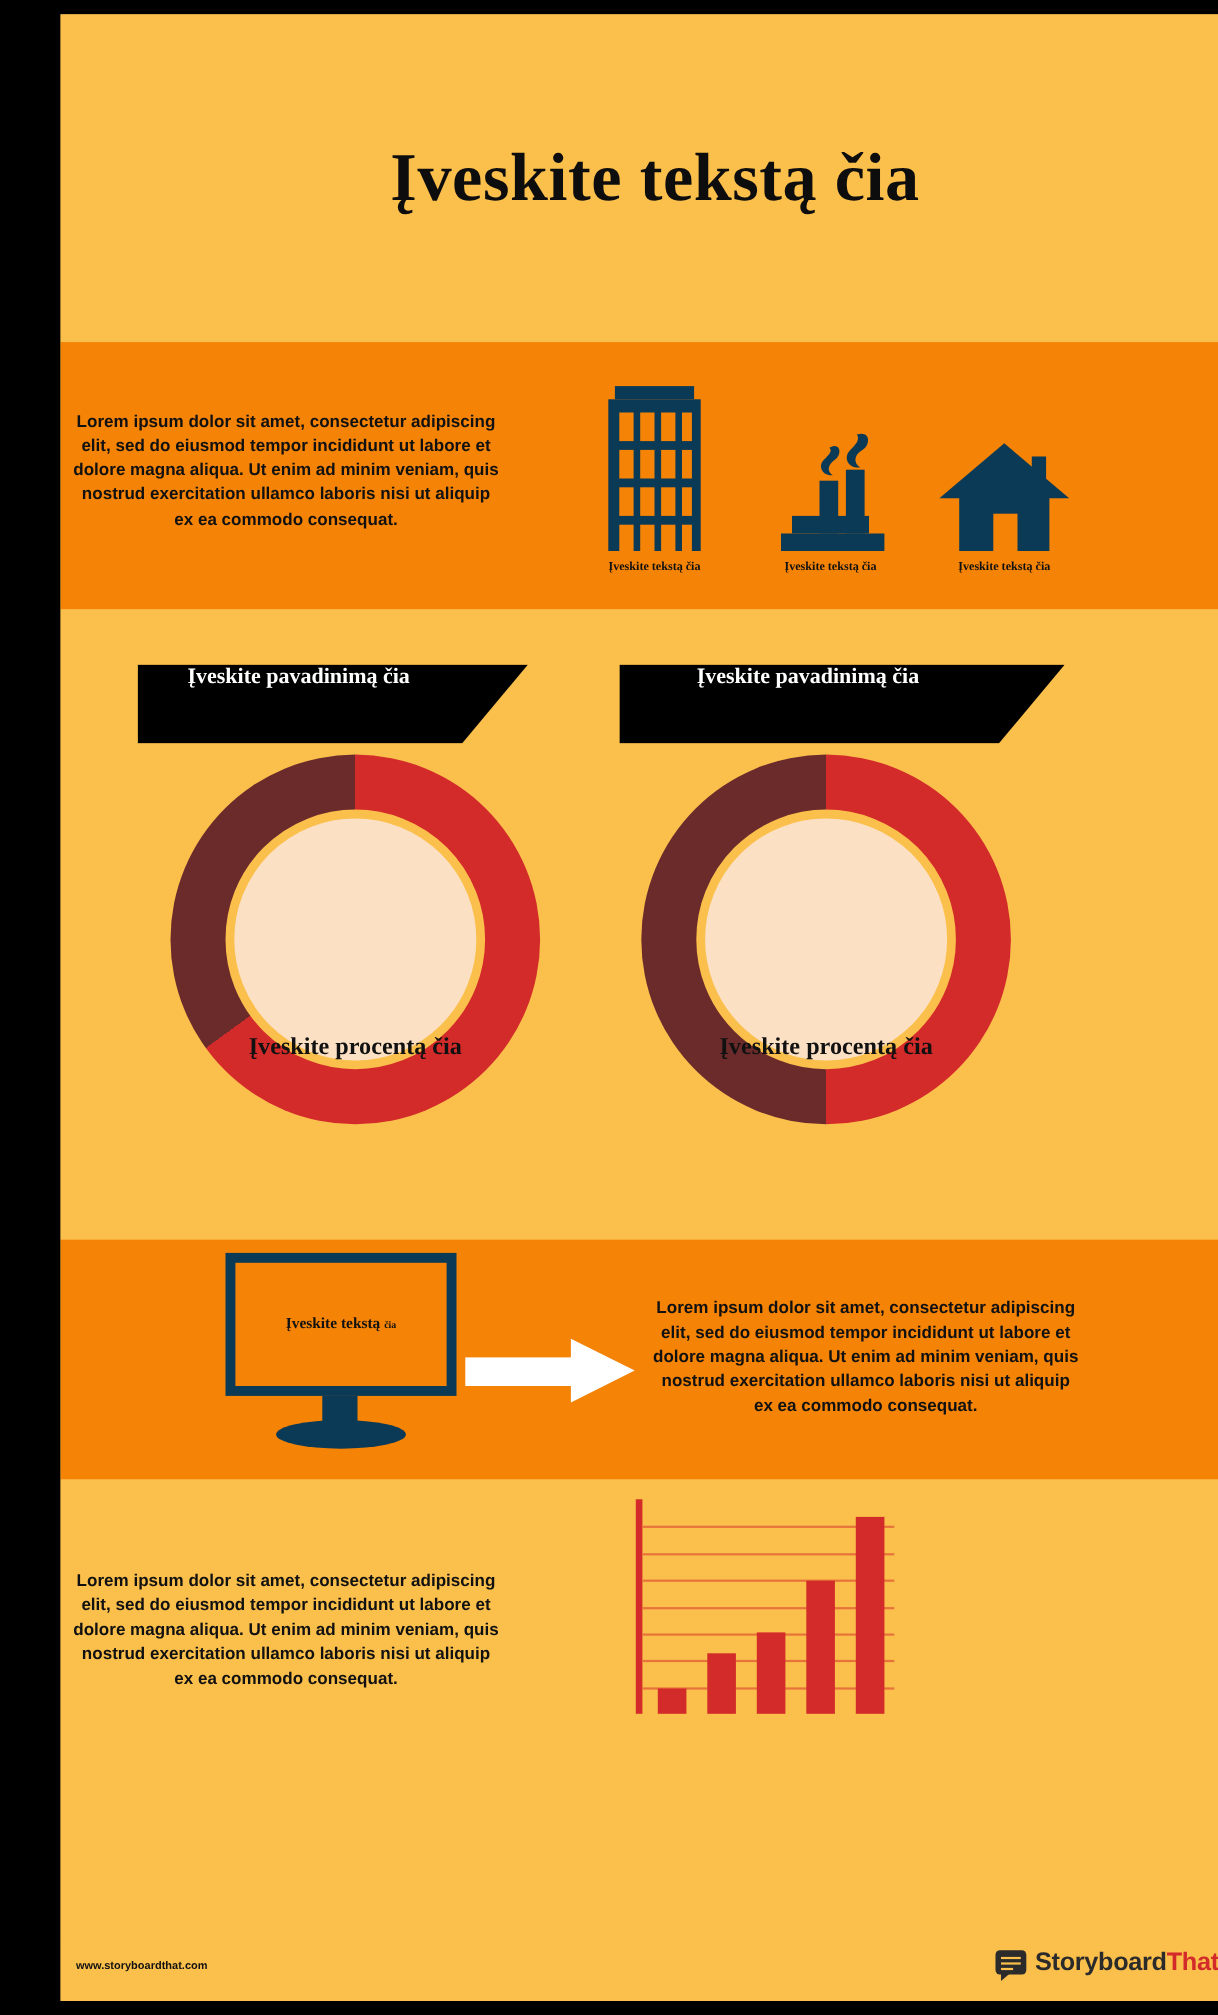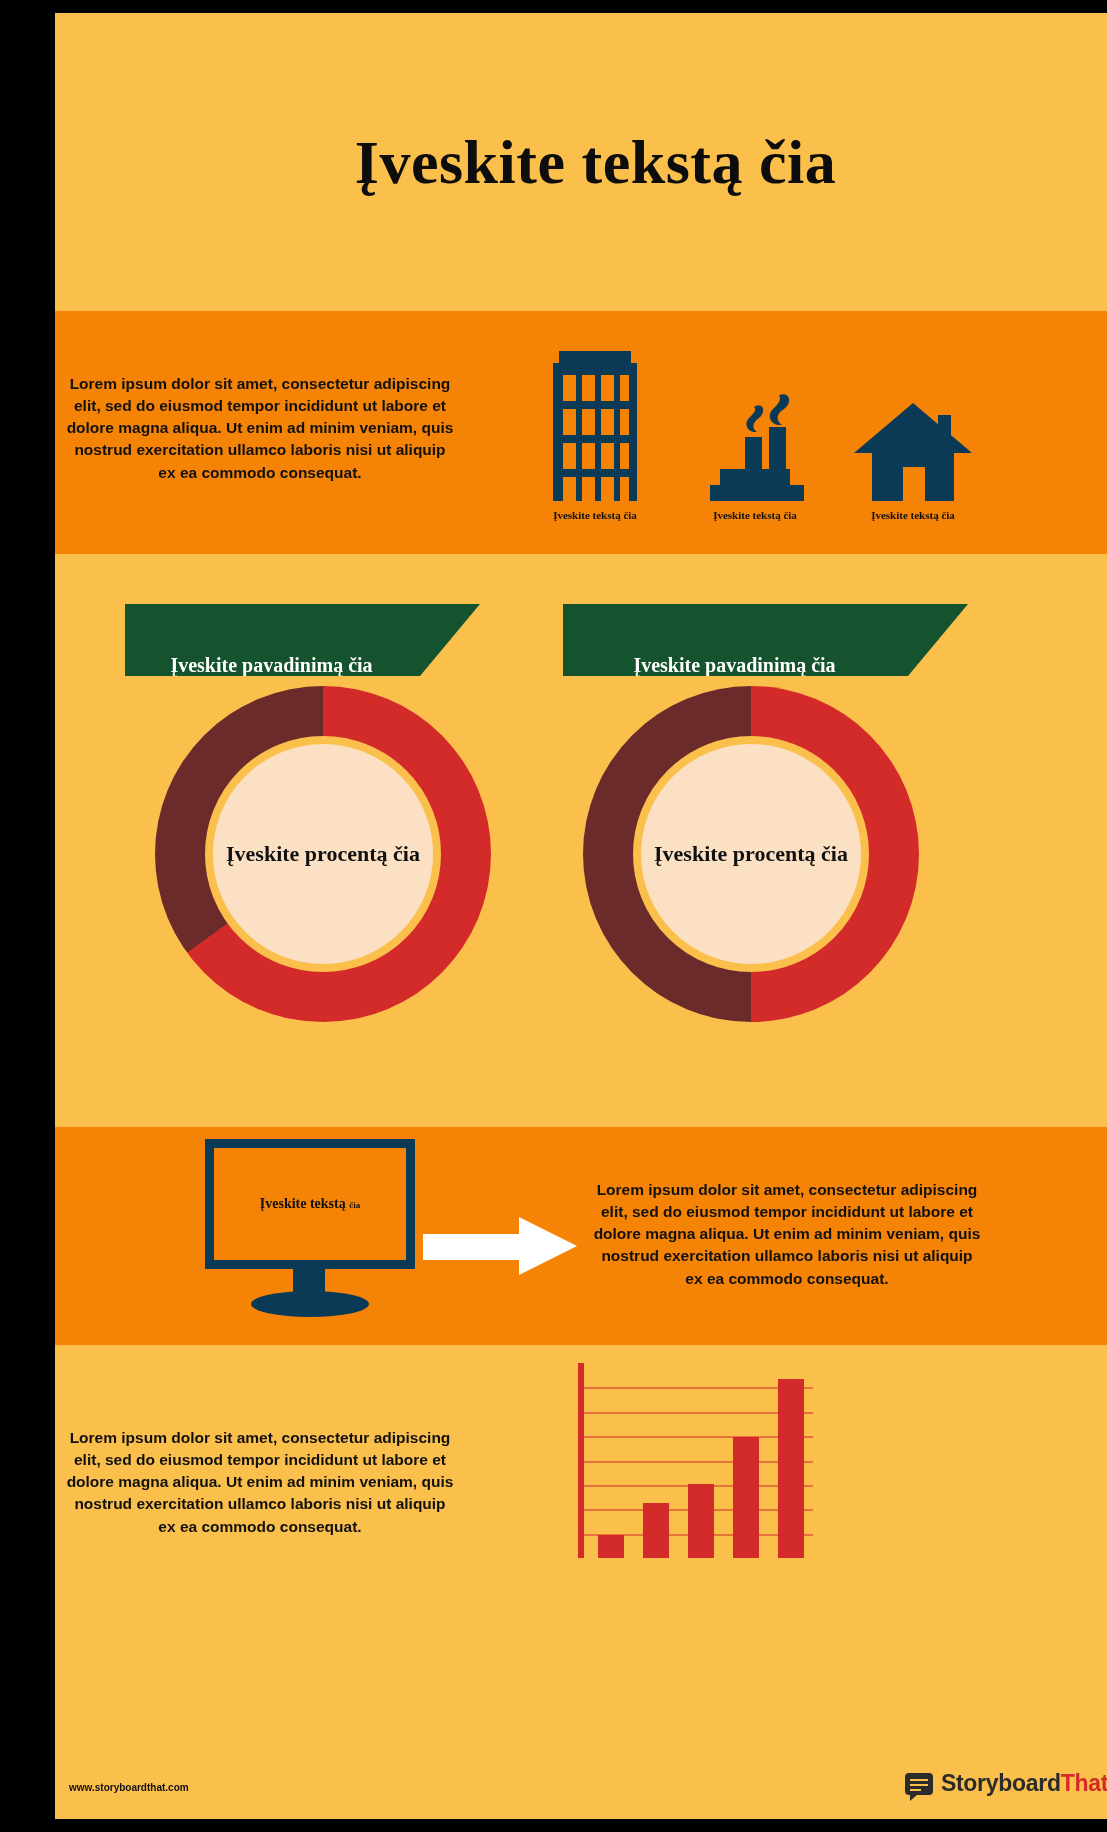--- a/index.html
+++ b/index.html
@@ -106,28 +106,28 @@
   .band-yellow-mid {
     position: absolute;
     left: 0; top: 541px;
     width: 1081px;
     height: 573px;
     background: #FBBF4C;
   }
   .banner {
     position: absolute;
     height: 72px;
-    background: #14532d;
+    background: #000000;
     color: #FFFFFF;
     font-family: "Liberation Serif", serif;
     font-weight: bold;
     font-size: 20px;
     line-height: 1.12;
     display: flex;
-    align-items: flex-end;
+    align-items: flex-start;
     justify-content: center;
     text-align: center;
     padding-right: 62px;
     box-sizing: border-box;
     clip-path: polygon(0 0, 100% 0, calc(100% - 60px) 100%, 0 100%);
   }
   .banner.b1 { left: 70px; top: 50px; width: 355px; }
   .banner.b2 { left: 508px; top: 50px; width: 405px; }
   .banner-text { display: block; }
 
@@ -149,21 +149,21 @@
   .donut-hole {
     position: absolute;
     left: 50px; top: 50px;
     width: 236px;
     height: 236px;
     border-radius: 50%;
     background: #FBE0C4;
     border: 8px solid #FBBF4C;
     box-sizing: border-box;
     display: flex;
-    align-items: center;
+    align-items: flex-end;
     justify-content: center;
   }
   .donut-label {
     font-family: "Liberation Serif", serif;
     font-weight: bold;
     font-size: 22px;
     line-height: 1.25;
     color: #111111;
     text-align: center;
   }

